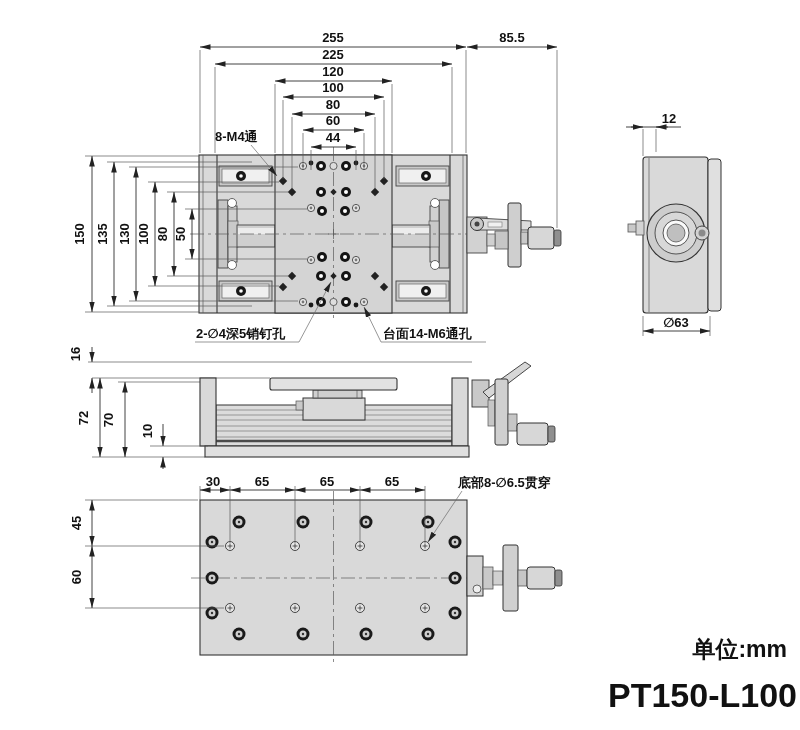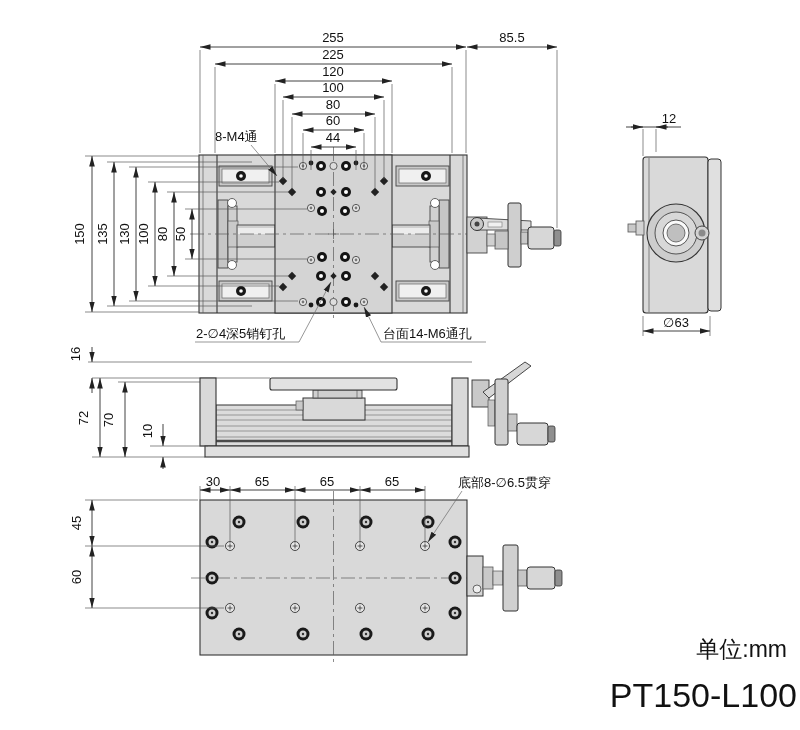--- a/index.html
+++ b/index.html
@@ -1,16 +1,16 @@
 <!DOCTYPE html>
 <html><head>
 <meta charset="utf-8">
 <style>
   html,body{margin:0;padding:0;background:#ffffff;}
-  .page{position:relative;width:800px;height:730px;background:#fff;overflow:hidden;}
+  .page{position:relative;width:800px;height:730px;background:#fff;overflow:hidden;font-weight:bold;}
   svg{display:block;}
   svg text{font-family:"Liberation Sans","DejaVu Sans",sans-serif;fill:#111;}
   .dimtxt{font-size:13px;}
   .callout{font-size:13px;}
   .ln{stroke:#333;stroke-width:1.1;fill:none;}
   .thin{stroke:#5a5a5a;stroke-width:0.7;fill:none;}
   .dim{stroke:#2e2e2e;stroke-width:0.9;fill:none;}
   .cl{stroke:#6a6a6a;stroke-width:0.7;fill:none;}
   .body{fill:#d9d9d9;stroke:#333;stroke-width:1.1;}
   .body2{fill:#d4d4d4;stroke:#333;stroke-width:1.1;}

